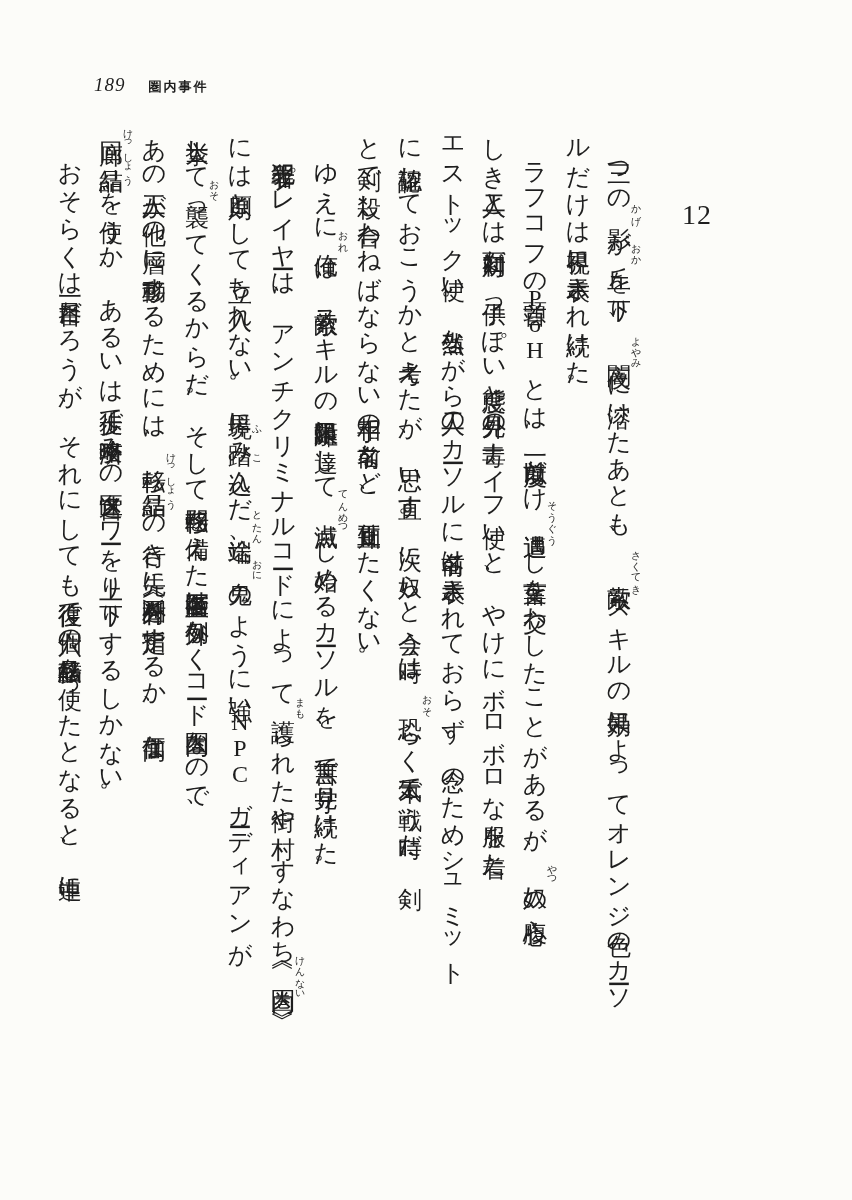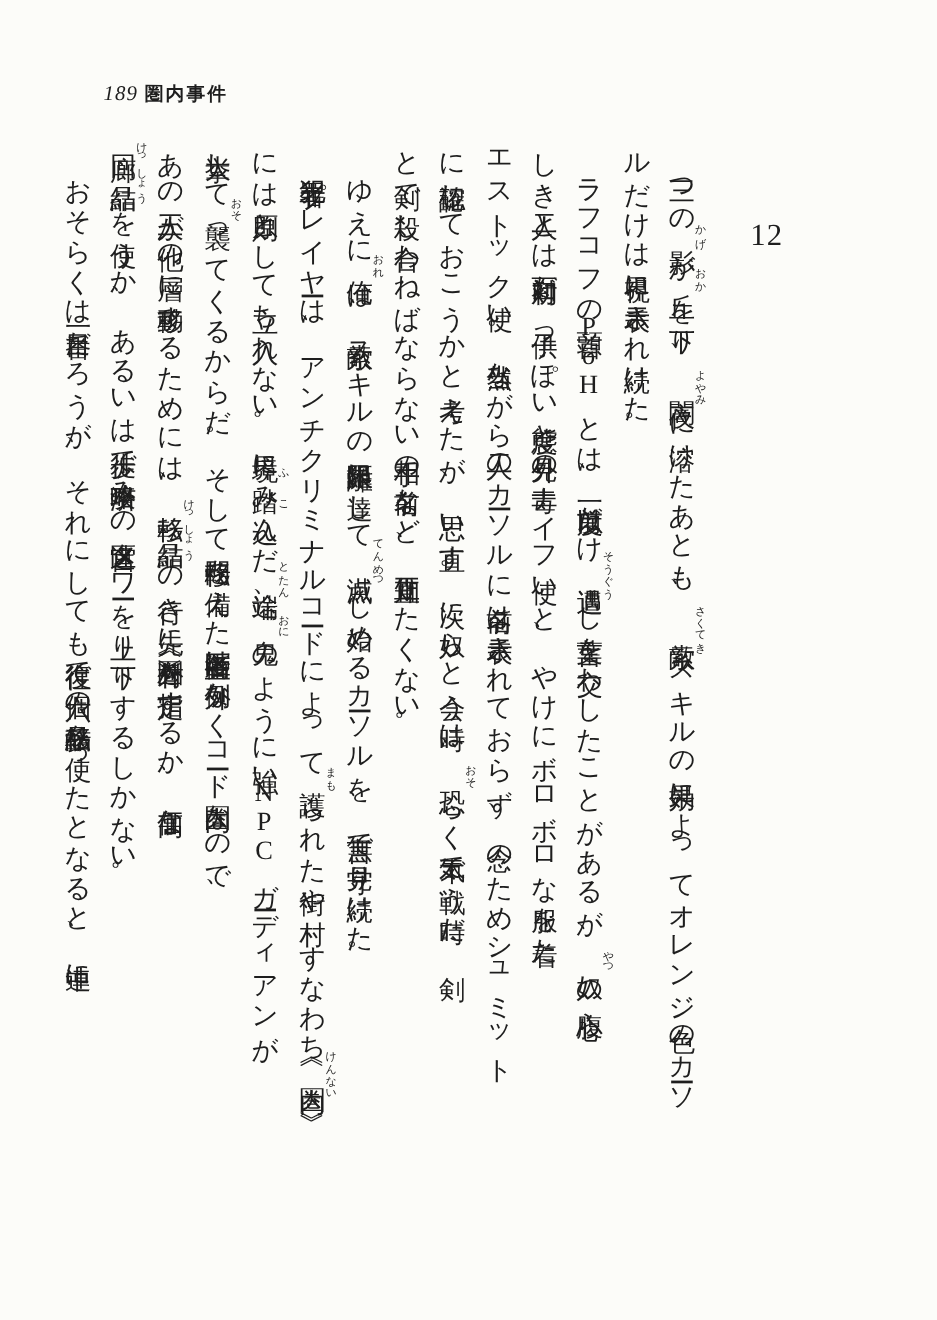--- a/index.html
+++ b/index.html
@@ -13,33 +13,33 @@
     width:852px;height:1200px;
     background:var(--paper);
     color:var(--ink);
     overflow:hidden;
     margin:0 auto;
   }
   
   .running-header{
     position:absolute;
     left:94px;top:74px;
-    display:flex;align-items:baseline;gap:6px;
+    display:flex;align-items:baseline;gap:23px;
     white-space:nowrap;
   }
   .folio{
     font-family:"Liberation Serif","DejaVu Serif",serif;
     font-style:italic;
     font-size:19px;
     letter-spacing:1px;
   }
   .chapter-title{
     font-family:"Liberation Sans","DejaVu Sans",sans-serif;
     font-weight:600;
-    font-size:17px;
+    font-size:13px;
     letter-spacing:2px;
   }
   
   .section-number{
     position:absolute;
     left:682px;top:199px;
     font-size:28px;
     letter-spacing:1px;
   }
   

